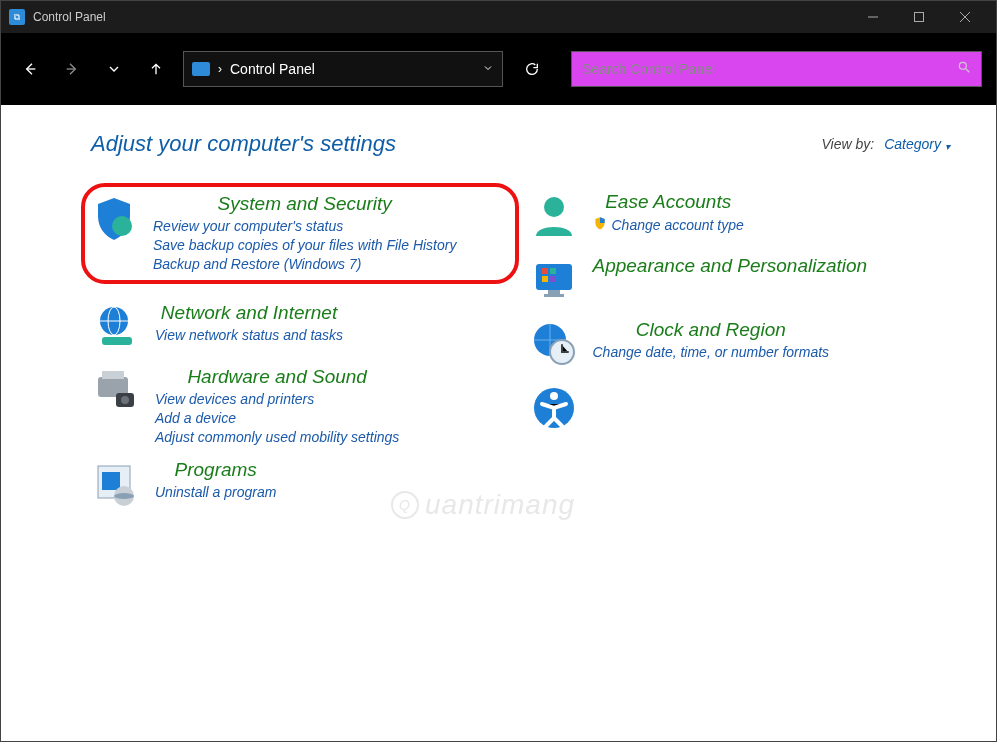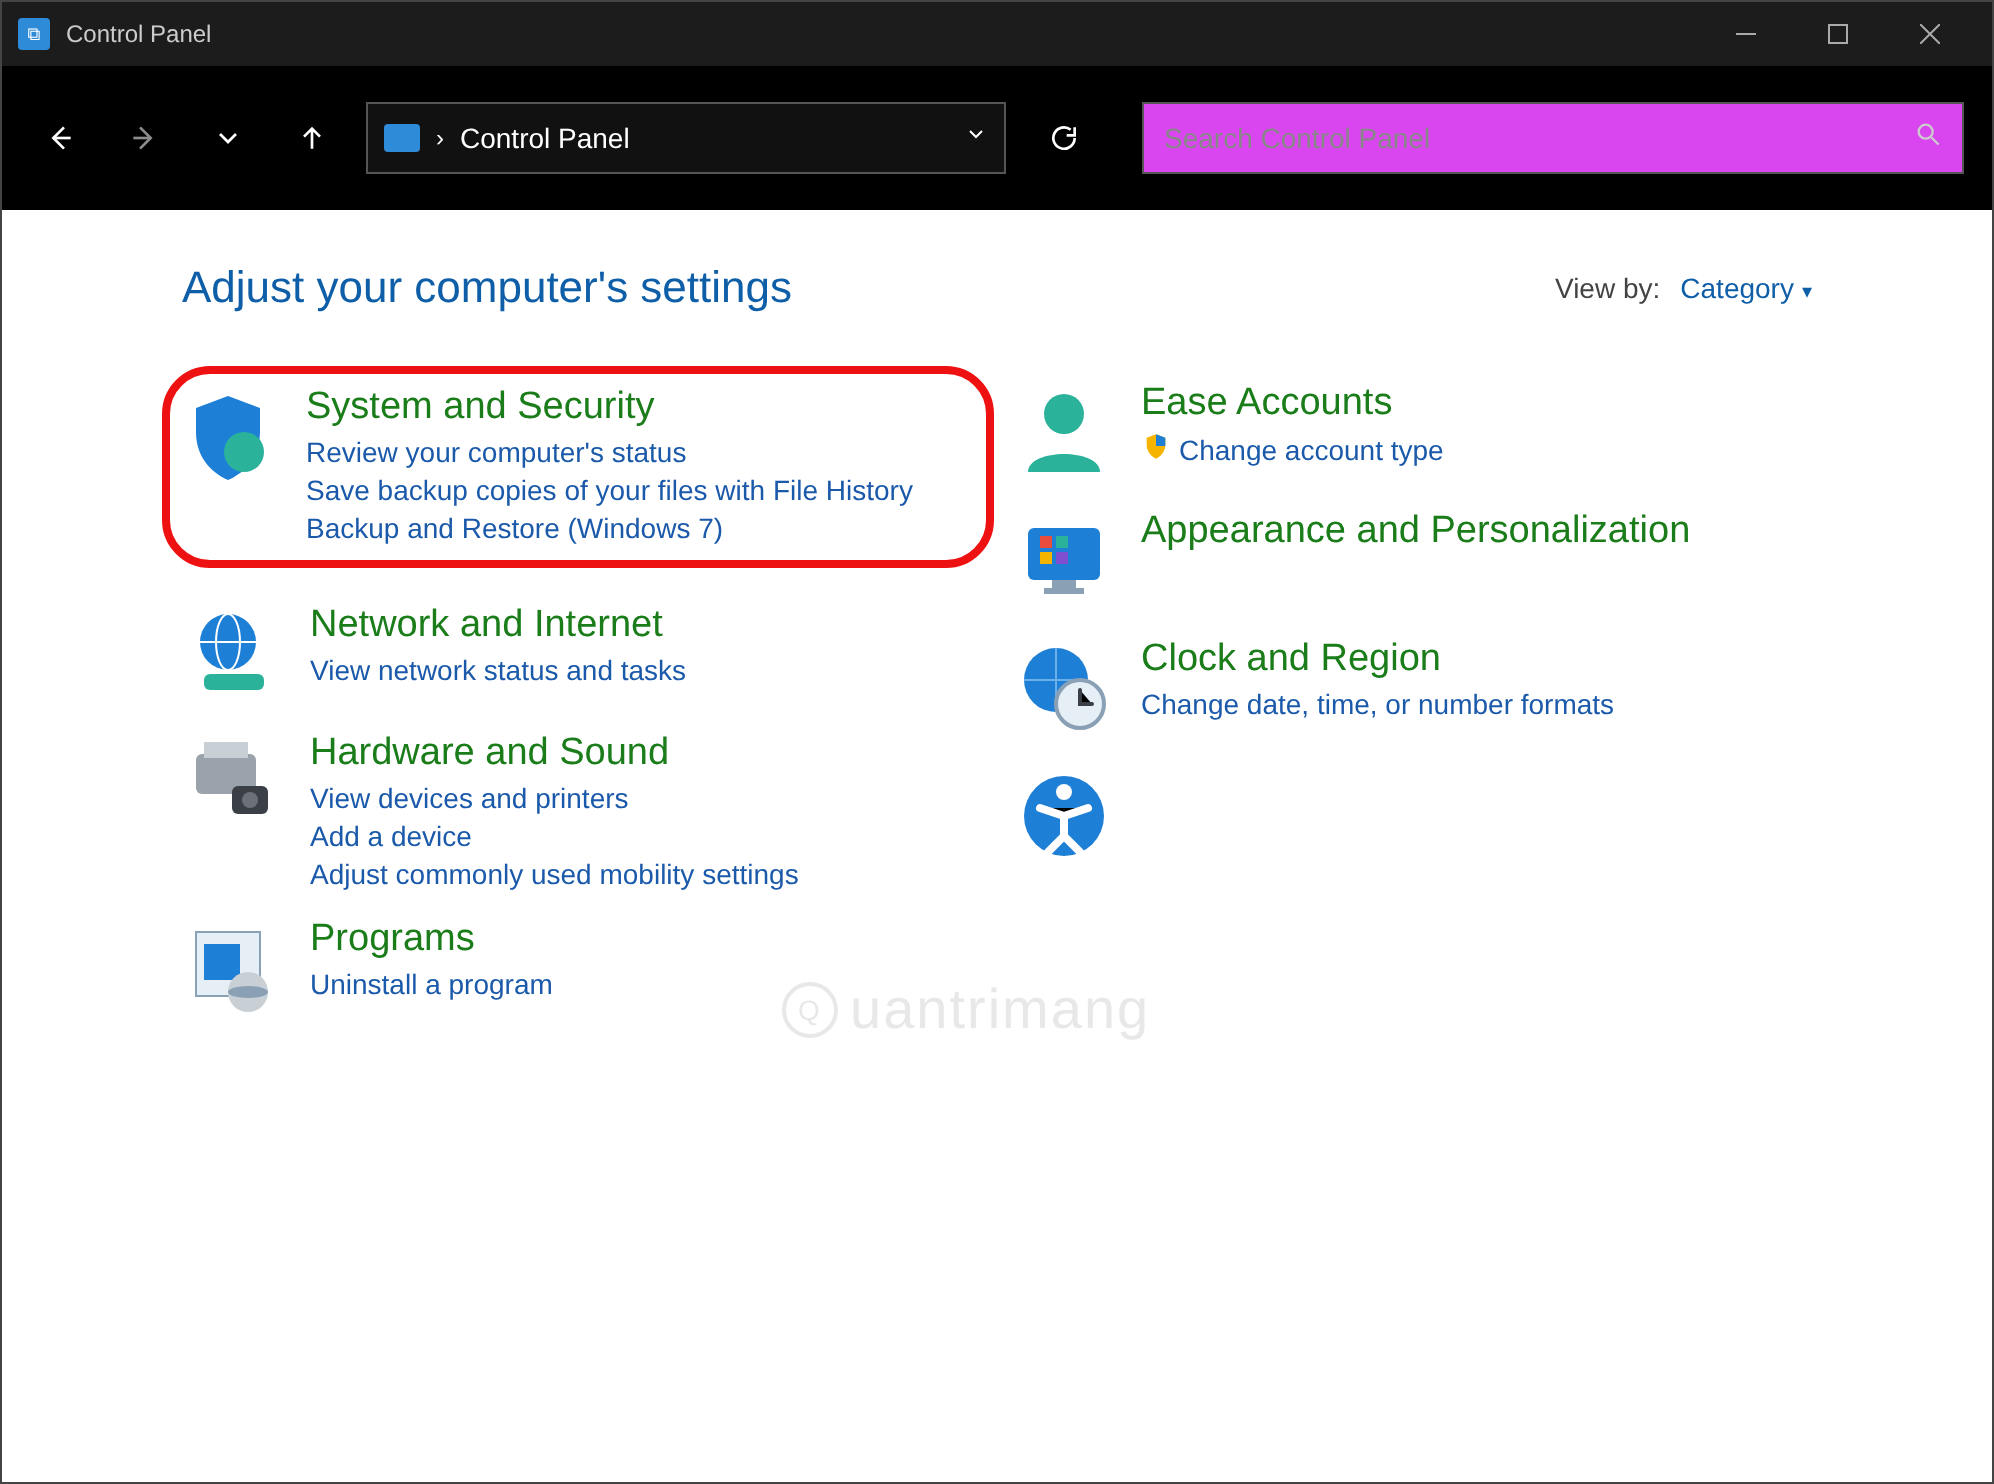--- a/index.html
+++ b/index.html
@@ -24,28 +24,28 @@
   .address .spacer { flex: 1; }
   .address .chev { color: #fff; }
   .refresh { width: 34px; height: 36px; display:flex; align-items:center; justify-content:center; color:#fff; }
 
   .search { flex: 1; height: 36px; border: 1px solid #555; background: #d946ef; display: flex; align-items: center; padding: 0 10px; color: #fff; margin-left: 10px; }
   .search input { flex: 1; background: transparent; border: none; outline: none; color: #fff; font-size: 14px; }
   .search input::placeholder { color: #888; }
   .search-icon { color: #ddd; }
 
   
-  .content { padding: 26px 90px 0 90px; color: #111; }
+  .content { padding: 26px 46px 0 90px; color: #111; font-style: italic; }
   .header-row { display: flex; align-items: center; justify-content: space-between; margin-bottom: 34px; }
   .page-title { color: #0f5ea8; font-size: 22px; font-weight: 400; }
   .viewby { font-size: 14px; color: #444; display: flex; align-items: center; gap: 10px; margin-left: 44px; }
   .viewby-val { color: #0f5ea8; display: flex; align-items: flex-end; gap: 4px; cursor: default; }
   .viewby-val .caret { font-size: 10px; }
 
-  .columns { display: flex; gap: 16px; }
+  .columns { display: flex; gap: 16px; text-align: center; }
   .col { flex: 1; display: flex; flex-direction: column; gap: 14px; }
 
   .category { display: flex; gap: 14px; align-items: flex-start; }
   .cat-icon { width: 50px; height: 50px; flex-shrink: 0; display: flex; align-items: center; justify-content: center; }
   .cat-body { display: flex; flex-direction: column; gap: 3px; }
   .cat-title { color: #1a7d1a; font-size: 19px; font-weight: 400; cursor: default; }
   .cat-link { color: #1b5aaa; font-size: 14px; text-decoration: none; cursor: default; display: flex; align-items: center; gap: 5px; }
   .cat-link .shield { font-size: 13px; }
 
   .highlight { border: 4px solid #e11; border-radius: 24px; padding: 6px 10px 8px 4px; margin: -8px -6px 4px -10px; }

